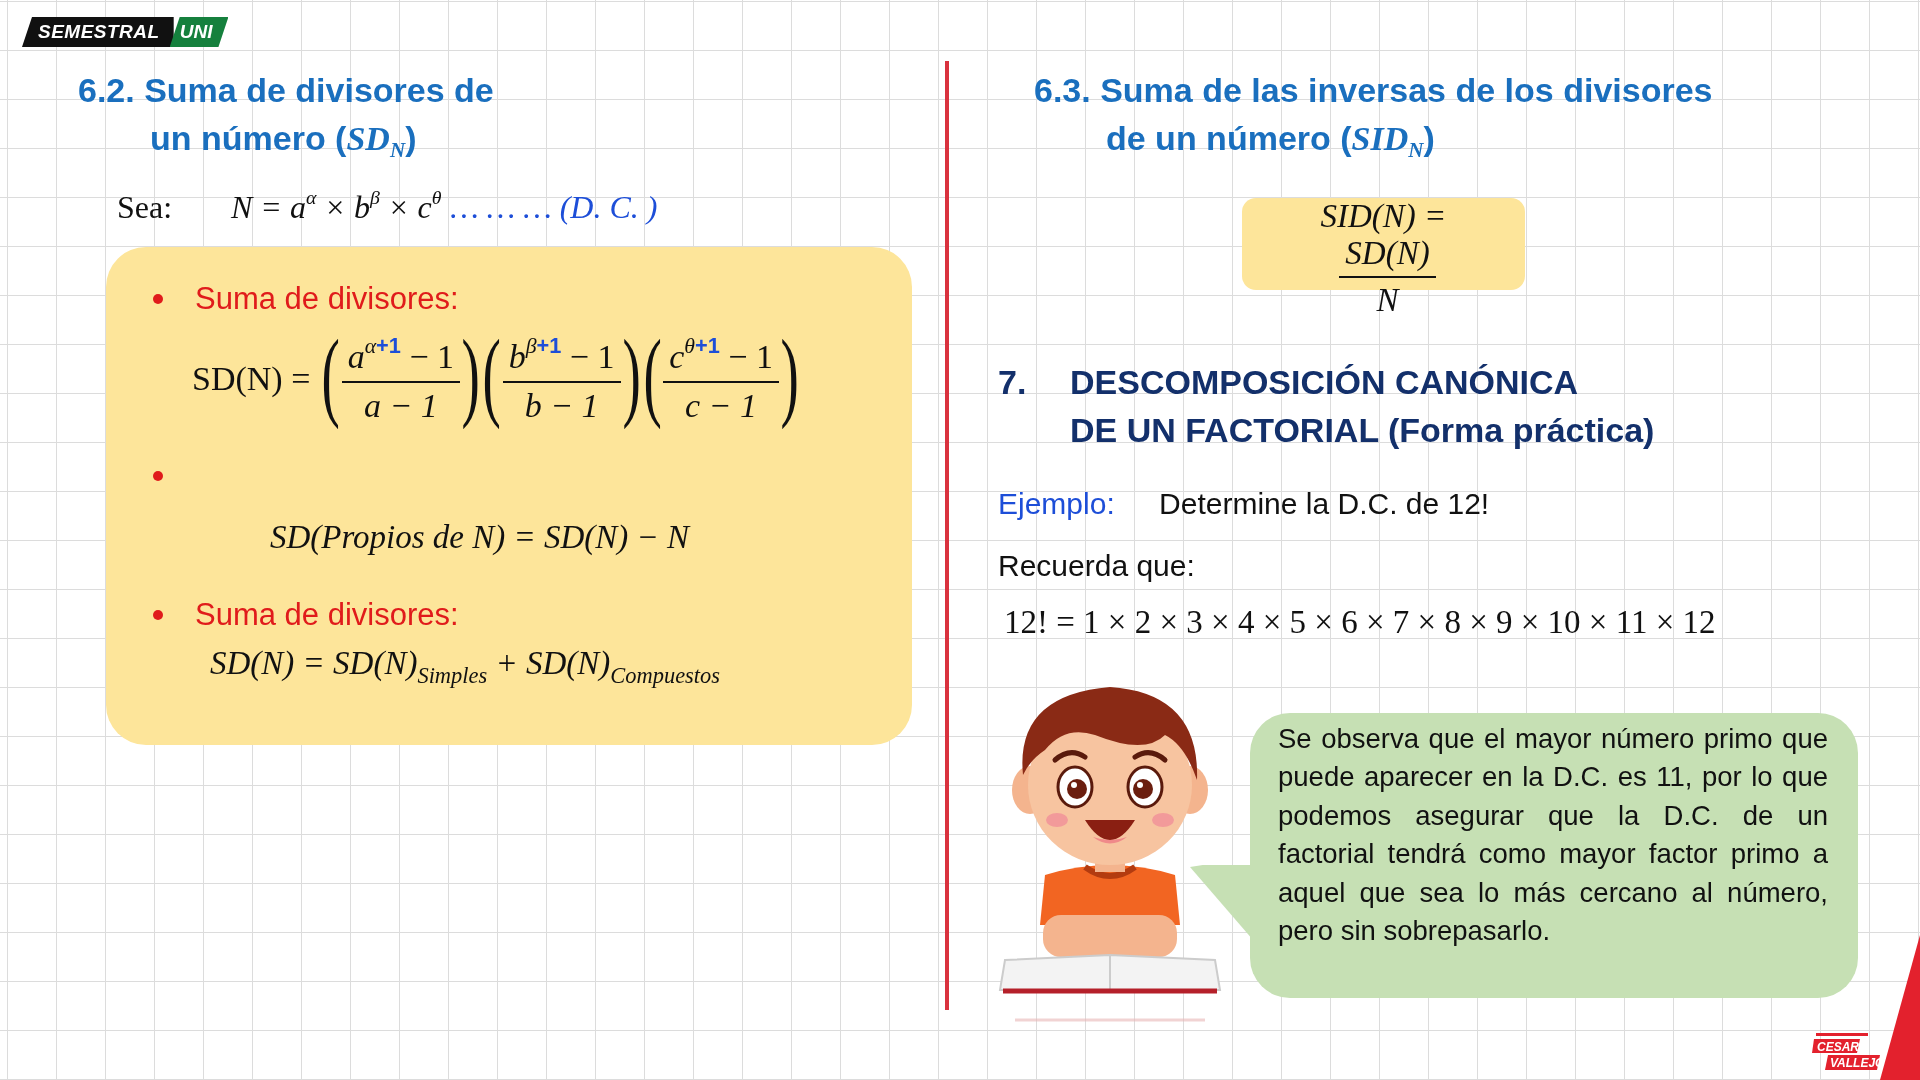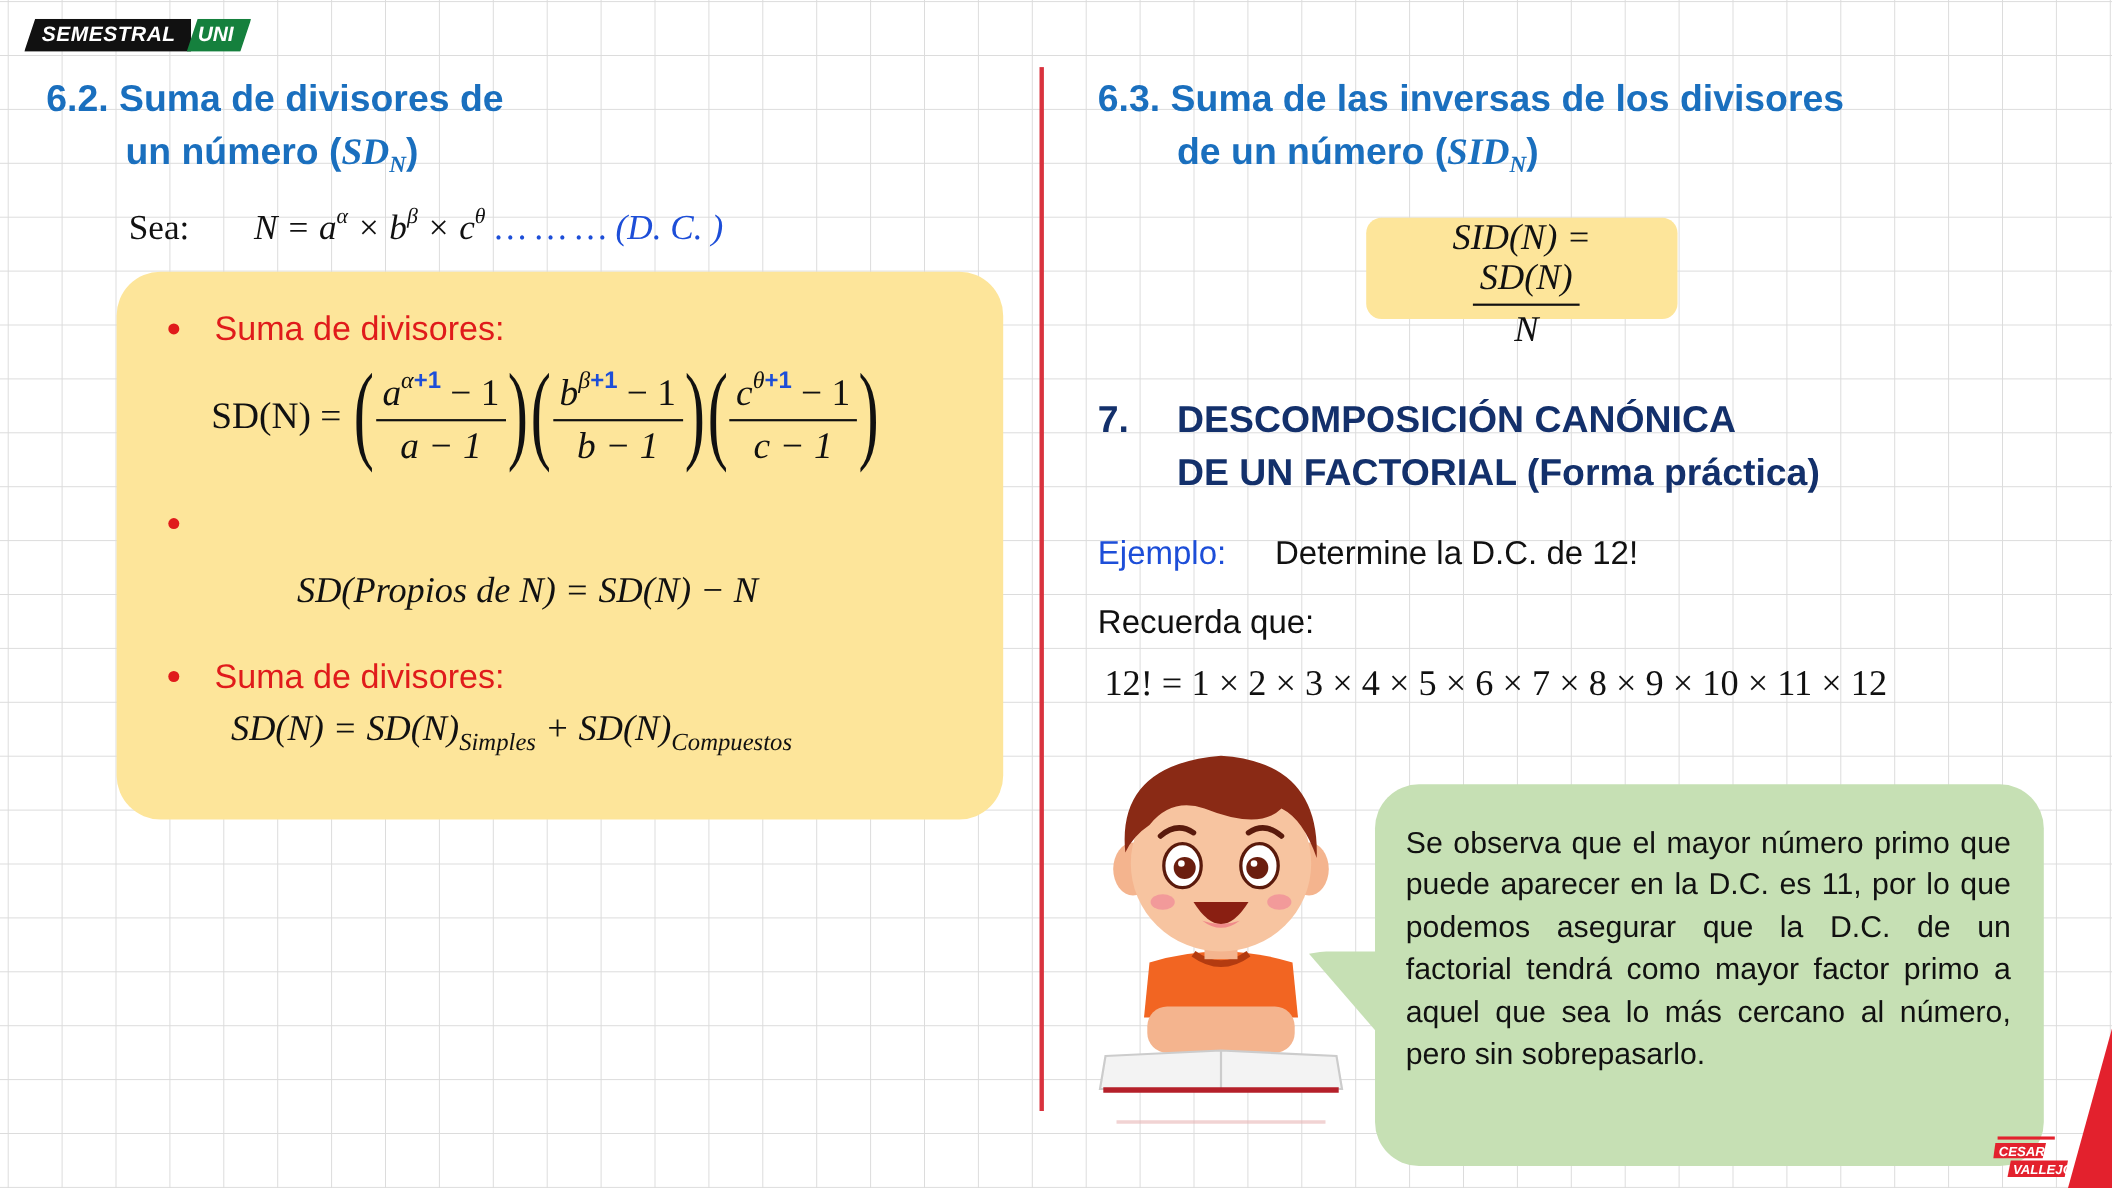--- a/index.html
+++ b/index.html
@@ -29,21 +29,21 @@
     height: 30px;
   }
   .logo-orange {
     background: #15803d; color: #fff; font-weight: bold; font-style: italic;
     font-size: 19px; padding: 4px 16px 0 10px; height: 30px;
     clip-path: polygon(10px 0, 100% 0, calc(100% - 10px) 100%, 0 100%);
     margin-left: -4px;
   }
 
   
-  .h-blue { color: #1a6fbe; font-weight: bold; font-size: 34px; line-height: 48px; }
+  .h-blue { color: #1a6fbe; font-weight: bold; font-size: 34px; line-height: 48px; margin-left: 36px; }
   .h-navy { color: #13306b; font-weight: bold; font-size: 34px; line-height: 48px; }
   .h-blue .m, .h-navy .m { font-family: "Liberation Serif", serif; font-style: italic; font-weight: bold; }
   sub.s { font-size: 0.62em; vertical-align: -0.35em; }
 
   
   .sea { left: 117px; top: 186px; font-size: 32px; white-space: nowrap; }
   .sea .lbl { font-family: "Liberation Serif", serif; margin-right: 50px; margin-top: 48px; }
   .sea sup { font-size: 0.62em; vertical-align: 0.7em; }
 
   
@@ -73,23 +73,23 @@
     left: 1242px; top: 198px; width: 283px; height: 92px;
     background: #fde59a; border-radius: 14px;
     display: flex; align-items: center; padding-left: 8px; font-size: 33px; flex-direction: column;
   }
 
   .body-text { font-size: 30px; }
   .fact { font-size: 33px; white-space: nowrap; }
 
   
   .bubble {
-    left: 1250px; top: 713px; width: 608px; height: 347px;
+    left: 1250px; top: 713px; width: 608px; height: 285px;
     background: #c6e0b4; border-radius: 40px;
-    padding: 34px 30px 0 28px;
+    padding: 7px 30px 0 28px;
     font-size: 27.5px; line-height: 38.4px; text-align: justify;
     text-align-last: left;
   }
   .bubble-tail { left: 1186px; top: 865px; width: 120px; height: 100px; }
 
   
   .kid { left: 995px; top: 675px; width: 230px; height: 360px; }
 
   
   .cv-logo { left: 1812px; top: 1033px; width: 70px; height: 40px; }

